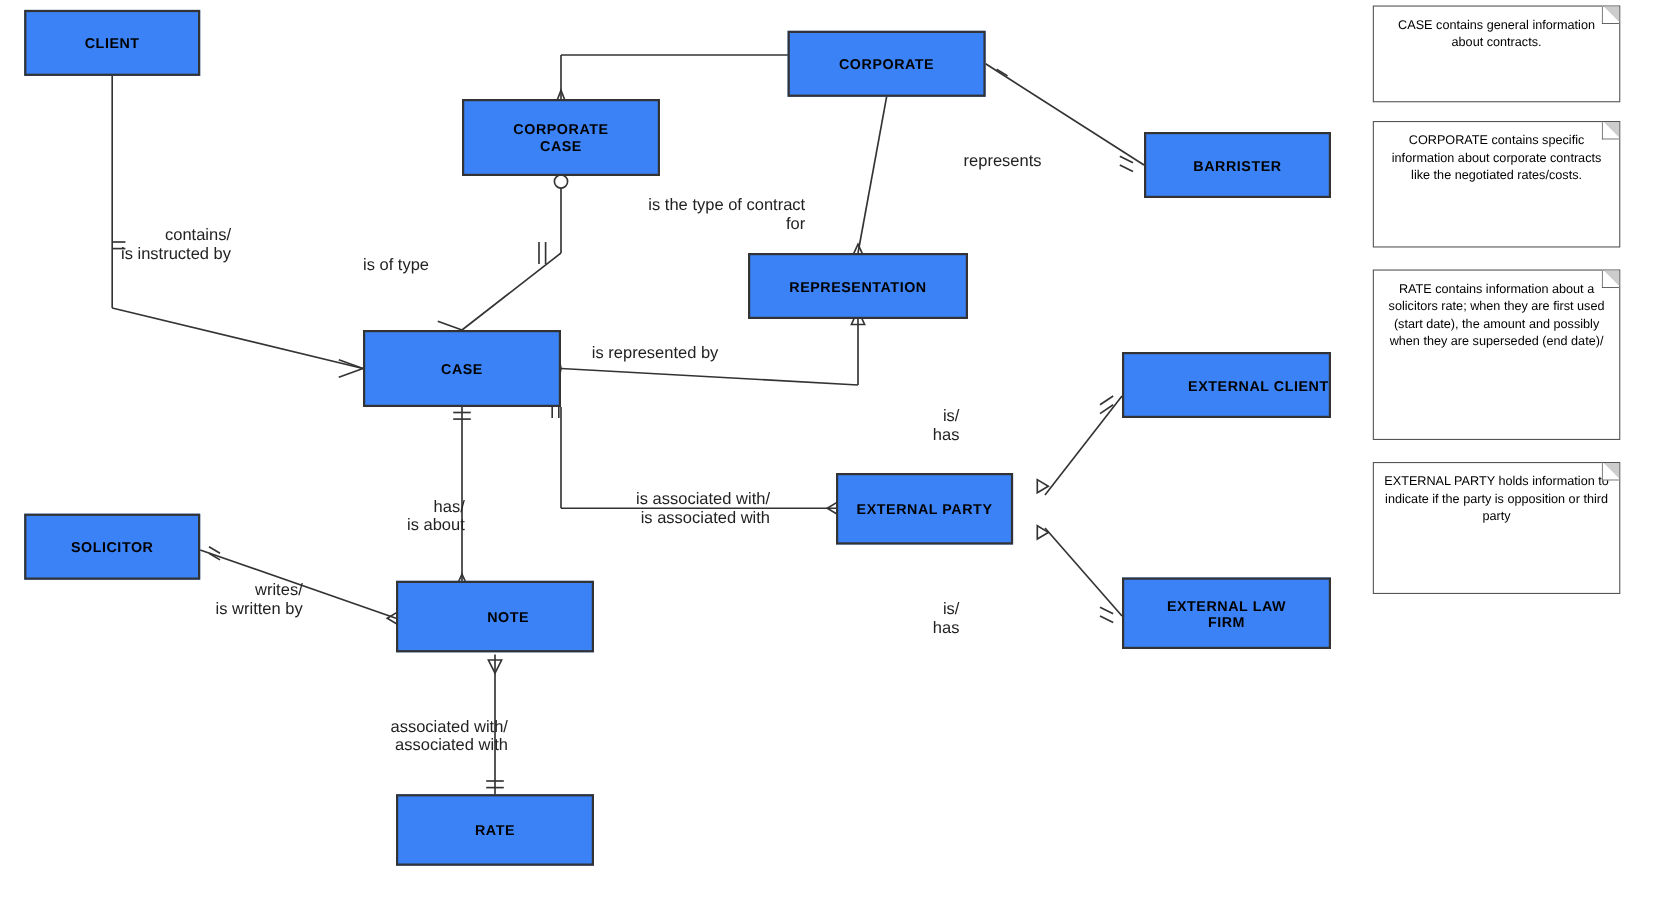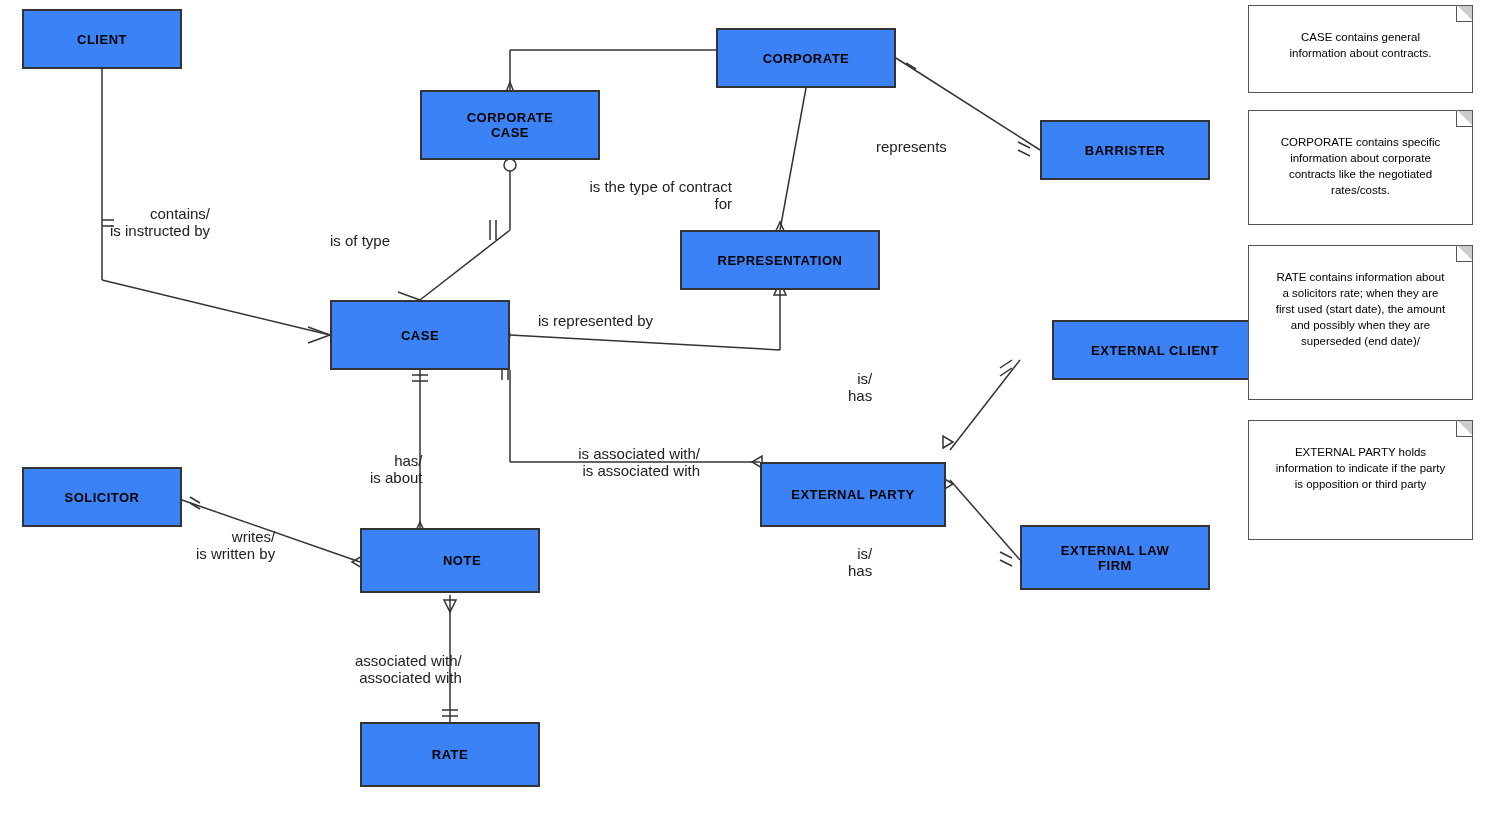--- a/index.html
+++ b/index.html
@@ -27,21 +27,21 @@
       justify-content: center;
       text-align: center;
       font-weight: bold;
       font-size: 13px;
       letter-spacing: 0.5px;
     }
     .note-box {
       position: absolute;
       border: 1.5px solid #555;
       background: #fff;
-      padding: 23px;
+      padding: 9px;
       font-size: 11.5px;
       text-align: center;
       line-height: 1.4;
     }
     .note-box::before {
       content: '';
       position: absolute;
       top: -1px;
       right: -1px;
       width: 16px;
@@ -193,25 +193,25 @@
   </div>
 
   <div class="entity-box" style="left:680px;top:230px;width:200px;height:60px;">
     <span>REPRESENTATION</span>
   </div>
 
   <div class="entity-box" style="left:330px;top:300px;width:180px;height:70px;">
     <span>CASE</span>
   </div>
 
-  <div class="entity-box" style="left:760px;top:430px;width:186px;height:65px;margin-top:32px;">
+  <div class="entity-box" style="left:760px;top:430px;width:161px;height:65px;">
     <span>EXTERNAL PARTY</span>
   </div>
 
-  <div class="entity-box" style="left:1052px;top:320px;width:206px;height:60px;">
+  <div class="entity-box" style="left:1020px;top:320px;width:190px;height:60px;justify-content:flex-end;">
     <span>EXTERNAL CLIENT</span>
   </div>
 
   <div class="entity-box" style="left:1020px;top:525px;width:190px;height:65px;">
     <span style="white-space:pre;">EXTERNAL LAW
 FIRM</span>
   </div>
 
   <div class="entity-box" style="left:22px;top:467px;width:160px;height:60px;">
     <span>SOLICITOR</span>

